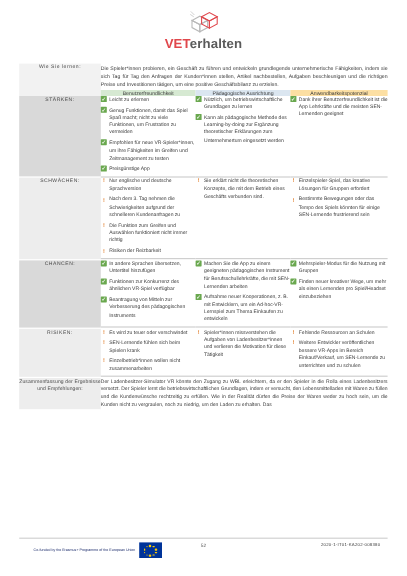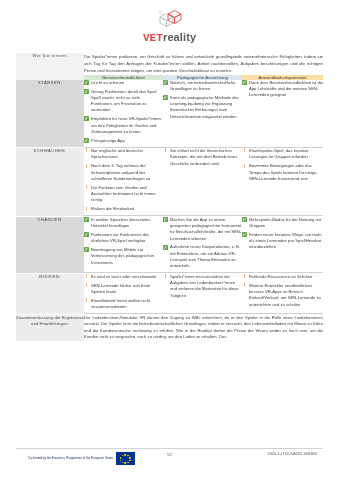--- a/index.html
+++ b/index.html
@@ -15,21 +15,21 @@
   
   .logo-wrap {
     width: 100%; text-align: center;
     padding-top: 8px;
   }
   .logo-mark { display: block; margin: 0 auto 1px; }
   .logo-text {
     font-size: 11px; font-weight: bold; letter-spacing: .1px;
     line-height: 12px;
   }
-  .logo-vet { color: #e0474c; font-family: Liberation Mono, monospace; }
+  .logo-vet { color: #e0474c; }
   .logo-reality { color: #5a5a5a; }
 
   
   .tbl {
     position: absolute;
     left: 16px; top: 53px;
     width: 307px;
     border-collapse: collapse;
     table-layout: fixed;
   }
@@ -164,21 +164,21 @@
         <path d="M11 6 L17.5 2.5 L24 6 L17.5 9.5 Z"></path>
         <path d="M11 6 L11 12 L17.5 15.5 L17.5 9.5 Z"></path>
         <path d="M17.5 9.5 L17.5 15.5 L24 12 L24 6 Z"></path>
       </g>
       <g stroke="#c9c9c9" stroke-width="0.7">
         <path d="M1.5 4 L4.5 6"></path>
           <path d="M2 1.5 L5 4.5"></path>
       </g>
     </svg>
     <div class="logo-text">
-      <span class="logo-vet">VET</span><span class="logo-reality">reality</span>
+      <span class="logo-vet">VET</span><span class="logo-reality">erhalten</span>
     </div>
   </div>
 
   <table class="tbl">
     <colgroup>
       <col style="width:68px">
         <col style="width:79px">
         <col style="width:79px">
         <col style="width:81px">
     </colgroup>

